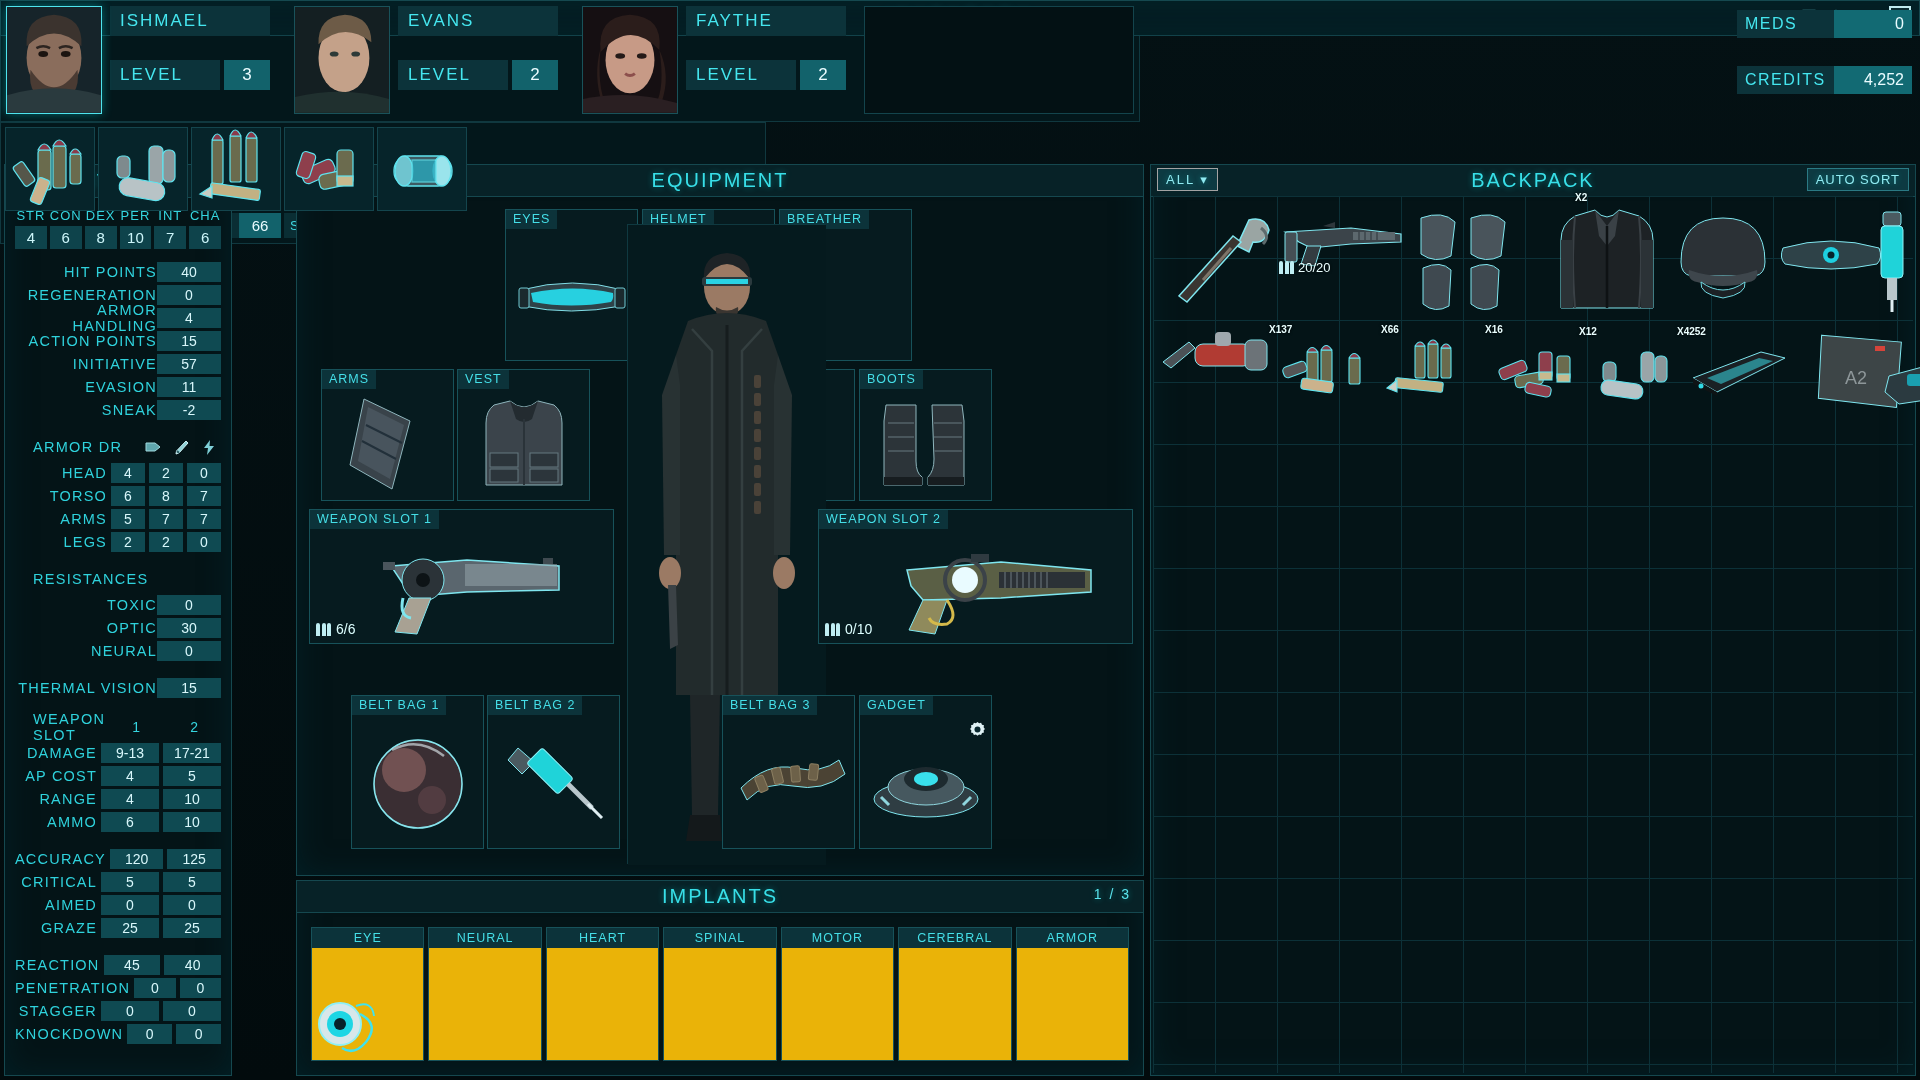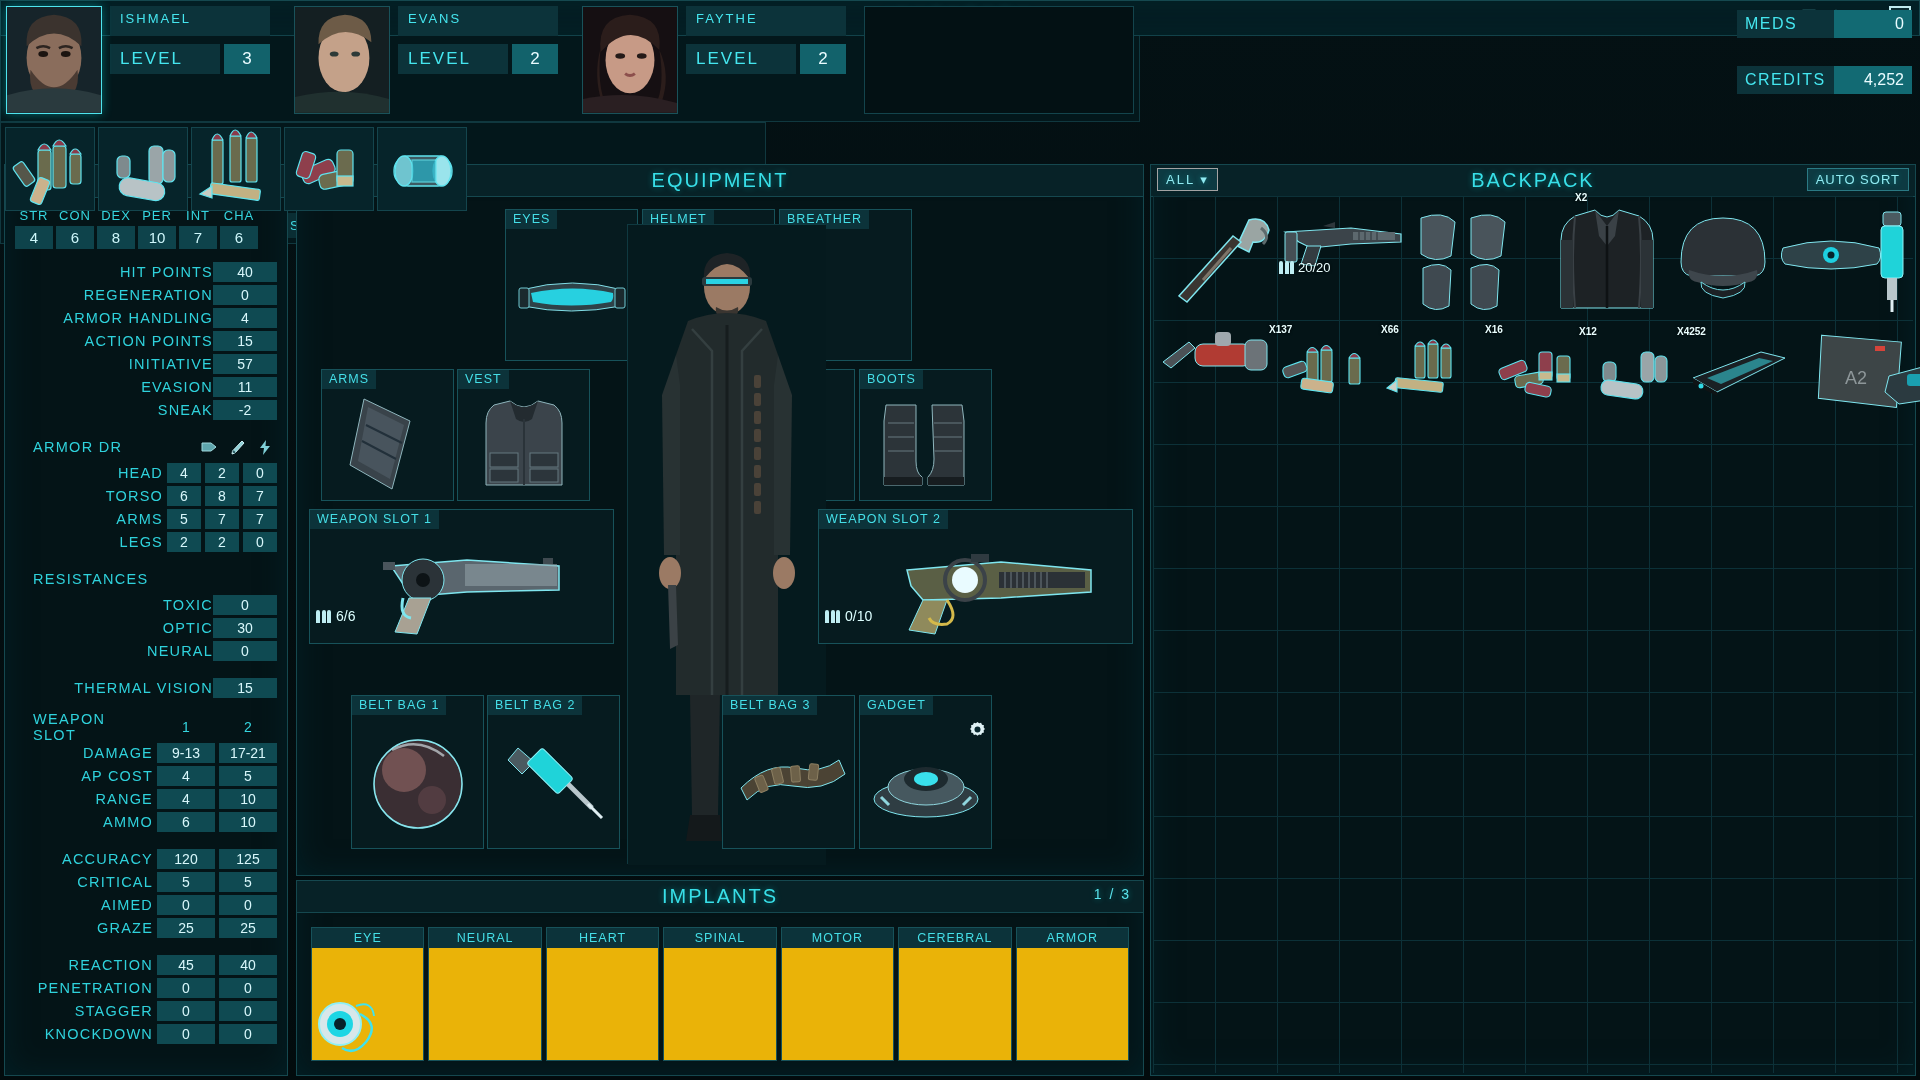--- a/index.html
+++ b/index.html
@@ -32,35 +32,35 @@
               display:flex;align-items:center;justify-content:center; background:#0a2a30;}
 
   
   #party { left:4px; top:38px; width:1140px; height:122px; background:#03171b;
            border:1px solid #10383f; }
   .pcard { position:absolute; top:6px; height:108px; display:flex; }
   .portrait { width:96px; height:108px; border:1px solid #19525a; overflow:hidden;
               position:relative; background:#0b1416; }
   .pinfo { margin-left:8px; }
   .pname { width:160px; height:30px; background:#0c333a; color:#45e6ef;
-           font-size:13px; letter-spacing:2px; padding:5px 10px; }
-  .plevel-row { display:flex; margin-top:8px;align-items:center; }
+           font-size:17px; letter-spacing:2px; padding:5px 10px; }
+  .plevel-row { display:flex; margin-top:24px;align-items:center; }
   .plevel { width:110px; height:30px; background:#0c333a; color:#45e6ef;
             font-size:17px; letter-spacing:2px; padding:5px 10px; }
   .plevelv { width:46px; height:30px; background:#12626b; color:#eafcff;
              font-size:17px; text-align:center; padding:5px 0; margin-left:4px; }
   .pcard.active .portrait { border-color:#4fe4ee; box-shadow:0 0 10px #0ff5; }
   .pempty { position:absolute; left:864px; top:6px; width:270px; height:108px;
             border:1px solid #13444c; background:#031114; }
 
   
   .face { position:absolute; inset:0; }
 
   
-  #stats { left:4px; top:164px; width:284px; height:912px; }
+  #stats { left:4px; top:164px; width:228px; height:912px; }
   #stats .bar-title { font-size:21px; }
   .statsbody { padding:6px 10px 0 10px; }
   .attrs { display:flex; gap:3px; margin:4px 0 12px 0; }
   .attr { width:38px; text-align:center; }
   .attr .k { font-size:13px; color:#35d5df; letter-spacing:1px; }
   .attr .v { margin-top:3px; background:#0e434b; color:#cdf6fa; font-size:15px; padding:3px 0; }
   .row { display:flex; align-items:center; height:22px; margin-bottom:1px; }
   .row .lbl { flex:1; font-size:14.5px; color:#2fd2dc; letter-spacing:1.2px;text-align:right; }
   .row .val { width:64px; background:#0f4a52; color:#d8f7fb; font-size:14px;
               text-align:center; padding:2px 0; }
@@ -79,21 +79,21 @@
 
   
   #equip { left:296px; top:164px; width:848px; height:712px; }
   .eqbody { position:relative; height:669px; }
   .slot { position:absolute; border:1px solid #17525a; background:#061b1f; }
   .slot .sl { position:absolute; left:0; top:0; height:19px; line-height:19px;
               background:#0c333a; color:#45dfe8; font-size:12.5px; letter-spacing:1px;
               padding:0 7px; white-space:nowrap; }
   .slot .body { position:absolute; inset:19px 0 0 0; display:flex;
                 align-items:center; justify-content:center; }
-  .ammotag { position:absolute; left:6px; bottom:19px; color:#dff; font-size:14px;
+  .ammotag { position:absolute; left:6px; bottom:6px; color:#dff; font-size:14px;
              display:flex; align-items:center; gap:5px; }
   .bullets { display:flex; gap:1.5px; }
   .bullets i { width:4px; height:13px; background:#bfeef3; border-radius:2px 2px 0 0;
                display:block; }
   #charview { position:absolute; left:330px; top:27px; width:198px; height:640px;
               background:linear-gradient(180deg,#061c20,#03161a); border:1px solid #0f3940;}
   .gadgeticon { position:absolute; right:4px; top:24px; width:19px; height:19px;
                 color:#cfeff3; font-size:13px; display:flex; align-items:center;
                 justify-content:center; }
 

